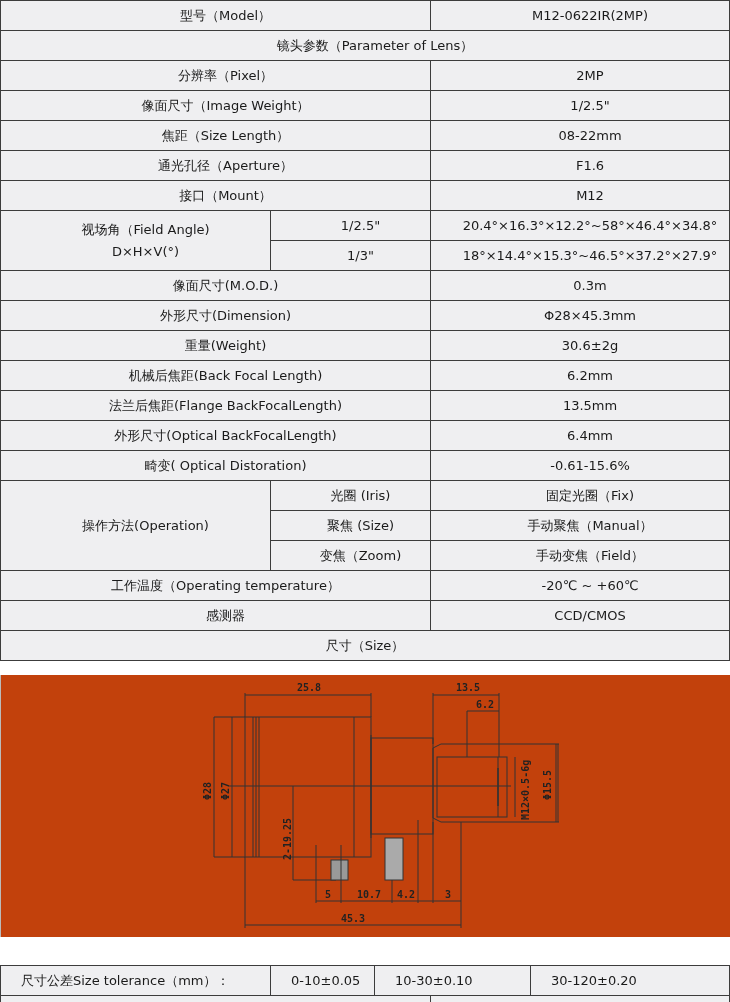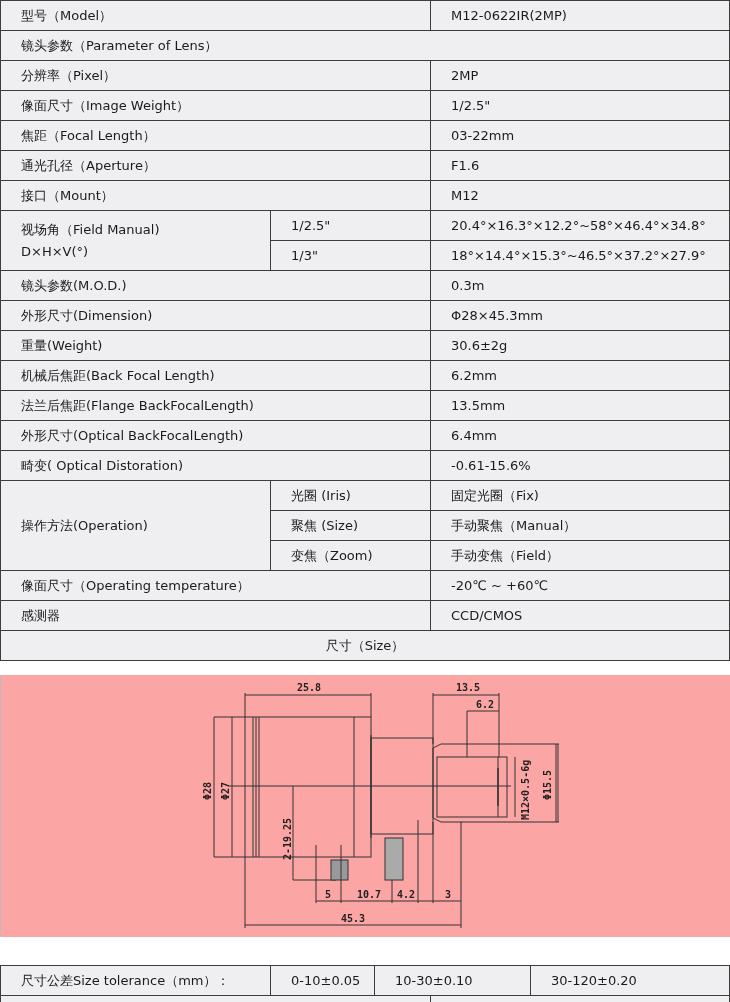--- a/index.html
+++ b/index.html
@@ -1,24 +1,24 @@
 <!DOCTYPE html>
 <html><head>
 <meta charset="utf-8">
 <style>
   html, body { margin:0; padding:0; background:#ffffff; }
   body { width:730px; height:1002px; position:relative; overflow:hidden;
          font-family:"DejaVu Sans","Liberation Sans",sans-serif; font-size:13px; color:#1a1a1a; }
   table.spec { position:absolute; left:0; top:0; width:729px; border-collapse:collapse; table-layout:fixed; }
   table.spec td { border:1px solid #3c3c3c; background:#efeff1; padding:0 0 0 20px; height:29px; vertical-align:middle;
-                  white-space:nowrap; overflow:hidden; }
+                  white-space:nowrap; overflow:hidden;text-align:center; }
   table.spec tr.top td { border-top:1px solid #3c3c3c; }
   table.spec td.center { text-align:center; padding:0;margin-left:16px; }
   .fa-label { line-height:22px; }
-  .drawing { position:absolute; left:0; top:675px; width:729px; height:262px; background:#fca5a5;
+  .drawing { position:absolute; left:0; top:675px; width:729px; height:262px; background:#c2410c;
              border-left:1px solid #bbb; border-right:1px solid #bbb; }
   table.tol { position:absolute; left:0; top:937px; width:729px; border-collapse:collapse; table-layout:fixed;margin-top:28px; }
   table.tol td { border:1px solid #3c3c3c; background:#efeff1; height:29px; vertical-align:middle; padding:0 0 0 20px; white-space:nowrap; }
   svg text { font-family:"DejaVu Sans Mono","Liberation Mono",monospace; font-weight:bold; font-size:10px; fill:#222; }
 </style>
 </head>
 <body>
 
 <table class="spec">
   <colgroup>
@@ -36,45 +36,45 @@
   </tr>
   <tr>
     <td colspan="2">分辨率（Pixel）</td>
     <td>2MP</td>
   </tr>
   <tr>
     <td colspan="2">像面尺寸（Image Weight）</td>
     <td>1/2.5"</td>
   </tr>
   <tr>
-    <td colspan="2">焦距（Focal Length）</td>
-    <td>03-22mm</td>
+    <td colspan="2">焦距（Size Length）</td>
+    <td>08-22mm</td>
   </tr>
   <tr>
     <td colspan="2">通光孔径（Aperture）</td>
     <td>F1.6</td>
   </tr>
   <tr>
     <td colspan="2">接口（Mount）</td>
     <td>M12</td>
   </tr>
   <tr>
     <td rowspan="2">
-      <div class="fa-label">视场角（Field Manual)</div>
+      <div class="fa-label">视场角（Field Angle)</div>
       <div class="fa-label">D×H×V(°)</div>
     </td>
     <td>1/2.5"</td>
     <td>20.4°×16.3°×12.2°~58°×46.4°×34.8°</td>
   </tr>
   <tr>
     <td>1/3"</td>
     <td>18°×14.4°×15.3°~46.5°×37.2°×27.9°</td>
   </tr>
   <tr>
-    <td colspan="2">镜头参数(M.O.D.)</td>
+    <td colspan="2">像面尺寸(M.O.D.)</td>
     <td>0.3m</td>
   </tr>
   <tr>
     <td colspan="2">外形尺寸(Dimension)</td>
     <td>Φ28×45.3mm</td>
   </tr>
   <tr>
     <td colspan="2">重量(Weight)</td>
     <td>30.6±2g</td>
   </tr>
@@ -101,21 +101,21 @@
   </tr>
   <tr>
     <td>聚焦 (Size)</td>
     <td>手动聚焦（Manual）</td>
   </tr>
   <tr>
     <td>变焦（Zoom)</td>
     <td>手动变焦（Field）</td>
   </tr>
   <tr>
-    <td colspan="2">像面尺寸（Operating temperature）</td>
+    <td colspan="2">工作温度（Operating temperature）</td>
     <td>-20℃ ~ +60℃</td>
   </tr>
   <tr>
     <td colspan="2">感测器</td>
     <td>CCD/CMOS</td>
   </tr>
   <tr>
     <td colspan="3" class="center">尺寸（Size）</td>
   </tr>
 </tbody>

